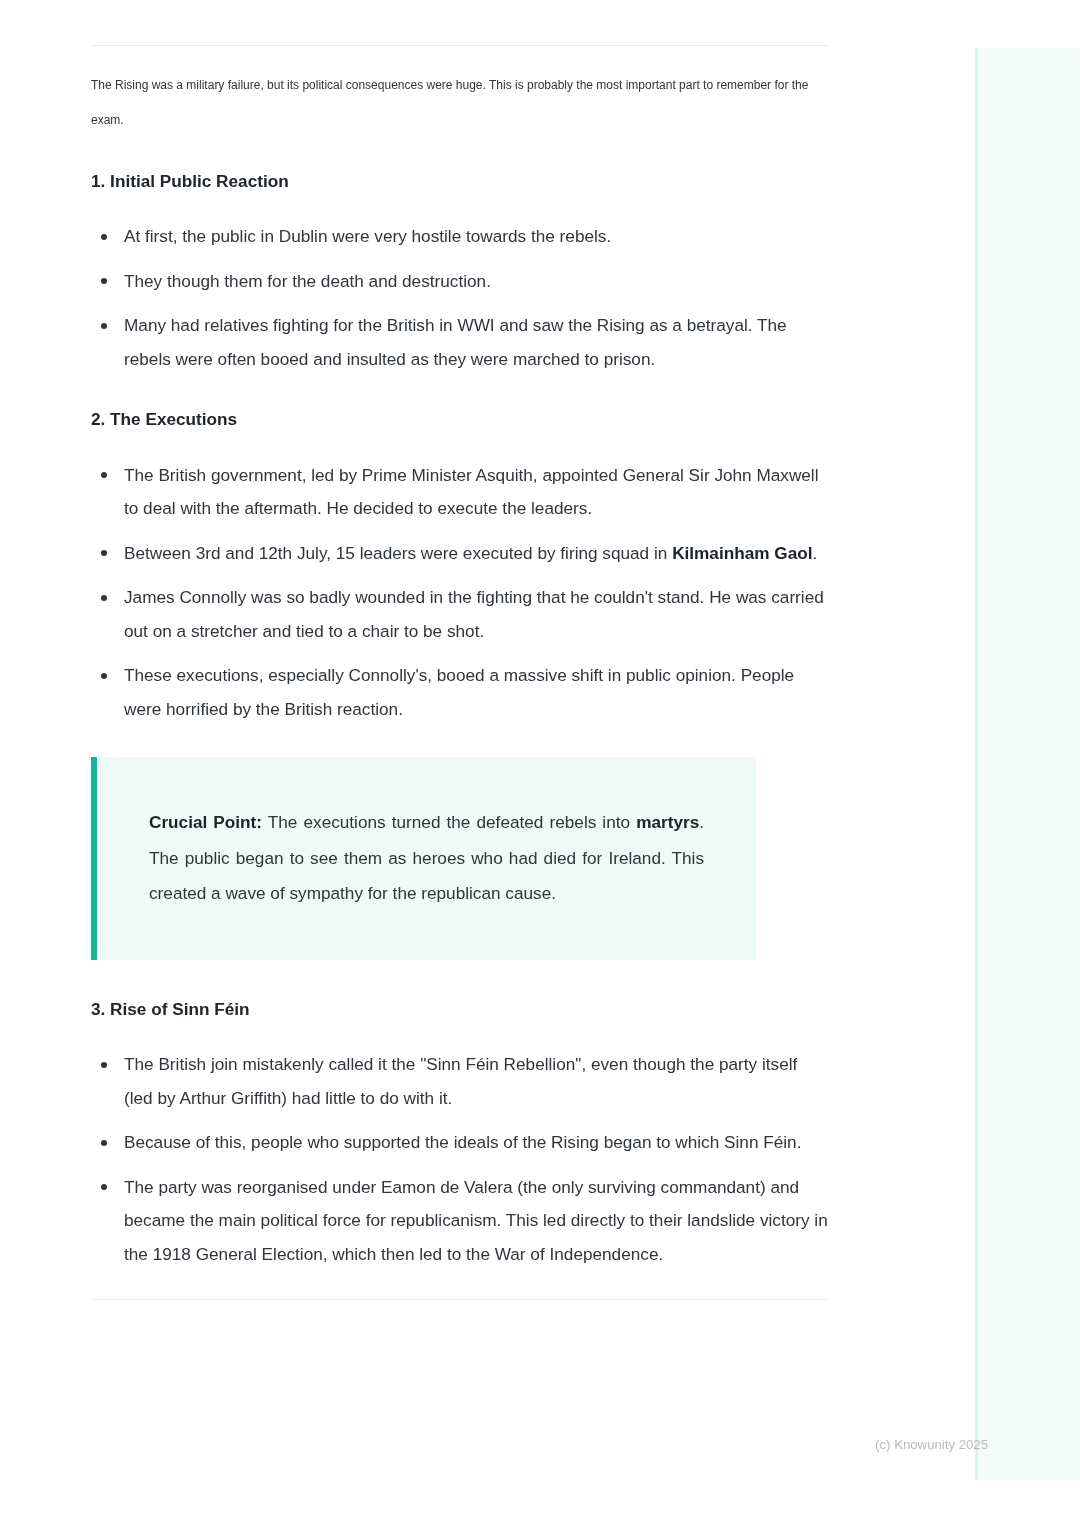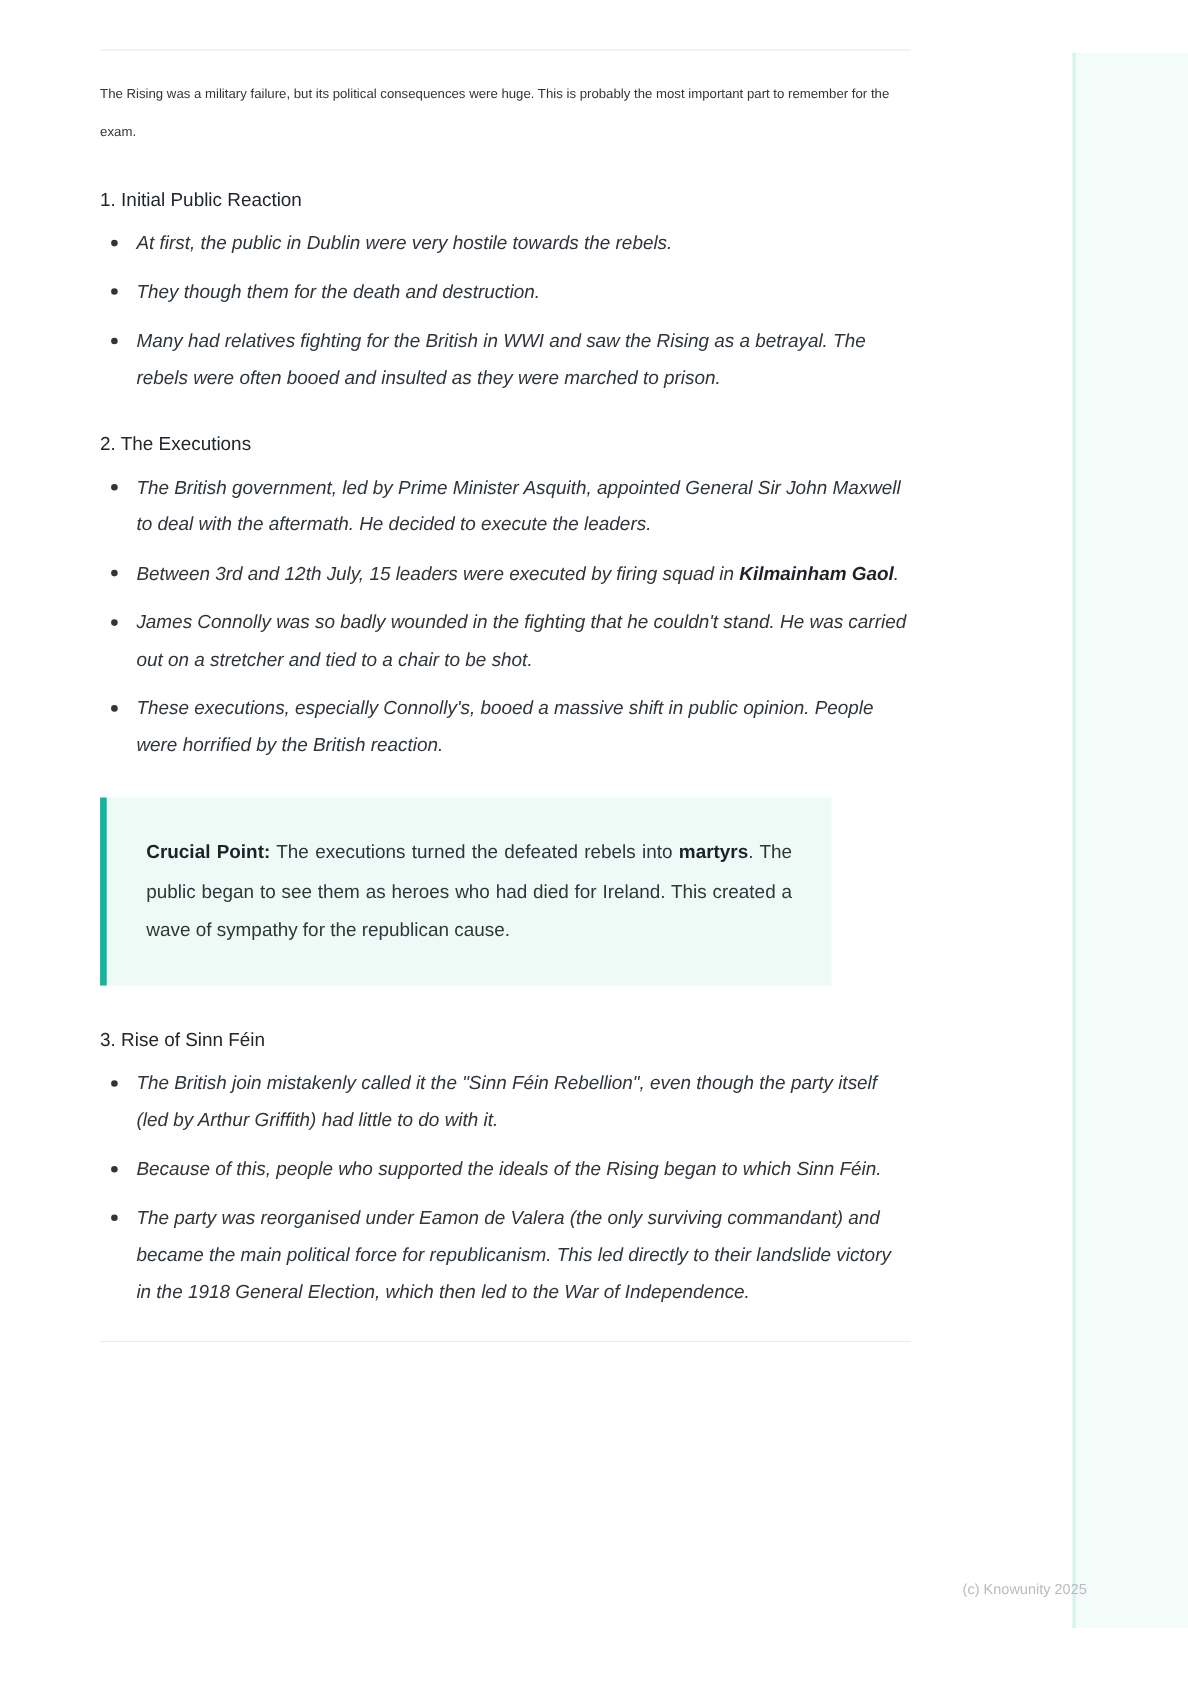--- a/index.html
+++ b/index.html
@@ -76,30 +76,29 @@
   p.intro {
     margin: 22px 0 0 0;
     font-size: 12px;
     line-height: 35px;
     color: #2f353b;
   }
 
   h2.section-heading {
     margin: 32px 0 0 0;
     font-size: 17.2px;
-    font-weight: normal;
+    font-weight: bold;
     color: #20262c;
     line-height: 1.3;
   }
 
   ul.bullets {
     list-style: none;
-    margin: 12px 0 0 0;
+    margin: 28px 0 0 0;
     padding: 0;
-    font-style: italic;
   }
   ul.bullets li {
     position: relative;
     padding-left: 33px;
     margin-bottom: 11px;
     font-size: 17.2px;
     line-height: 33.5px;
     color: #2f353b;
   }
   ul.bullets li:last-child { margin-bottom: 0; }
@@ -119,21 +118,21 @@
 
   .callout {
     margin-top: 31px;
     background: #eefaf6;
     border-left: 6px solid #17b39c;
     padding: 32px 36px 32px 36px;
     width: 665px;
     box-sizing: border-box;
   }
   .callout p {
-    margin: 0;
+    margin: 16px;
     font-size: 17.2px;
     line-height: 35.5px;
     color: #2f353b;
     text-align: justify;
   }
 
   .footer {
     position: absolute;
     left: 0;
     top: 1437px;

